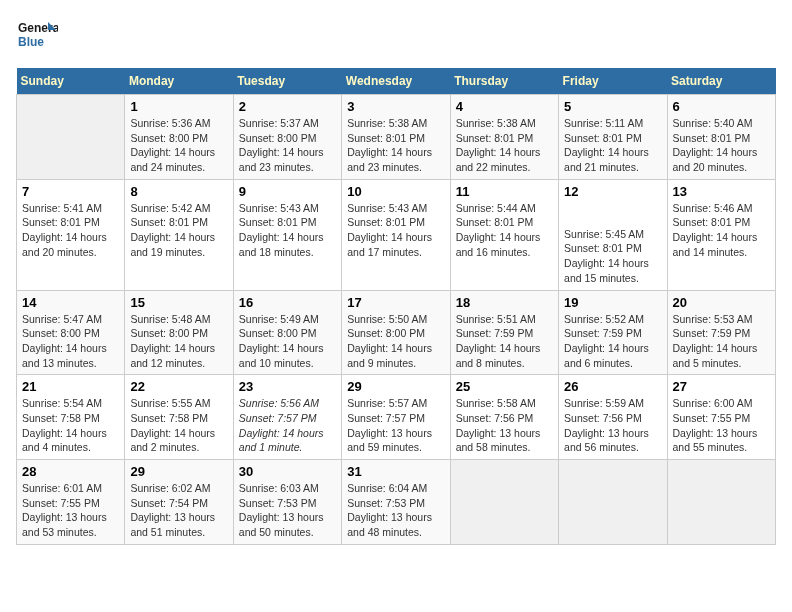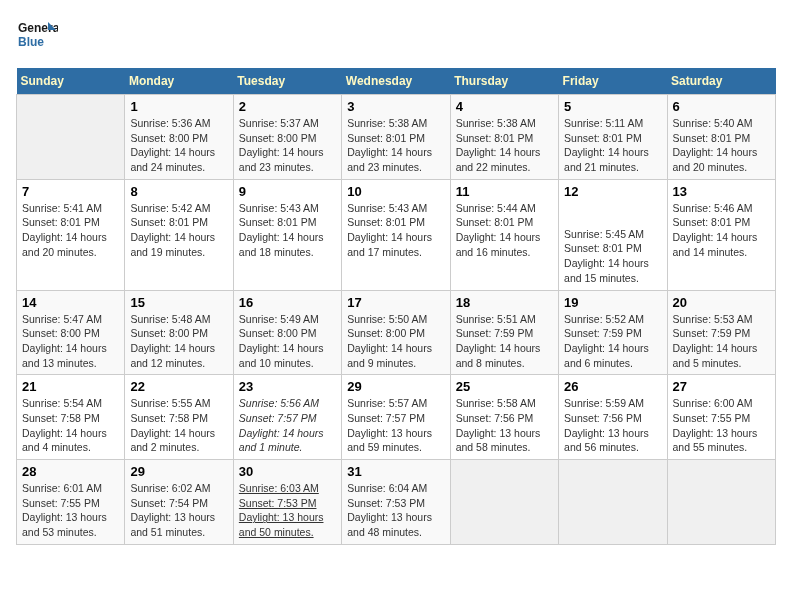--- a/index.html
+++ b/index.html
@@ -313,21 +313,21 @@
         </td>
         <td>
           <span class="day-num">29</span>
           <div class="day-info" style="white-space: pre-line;">Sunrise: 6:02 AM
 Sunset: 7:54 PM
 Daylight: 13 hours
 and 51 minutes.</div>
         </td>
         <td>
           <span class="day-num">30</span>
-          <div class="day-info" style="white-space: pre-line; text-decoration: underline;">Sunrise: 6:03 AM
+          <div class="day-info" style="white-space: pre-line;">Sunrise: 6:03 AM
 Sunset: 7:53 PM
 Daylight: 13 hours
 and 50 minutes.</div>
         </td>
         <td>
           <span class="day-num">31</span>
           <div class="day-info" style="white-space: pre-line;">Sunrise: 6:04 AM
 Sunset: 7:53 PM
 Daylight: 13 hours
 and 48 minutes.</div>

